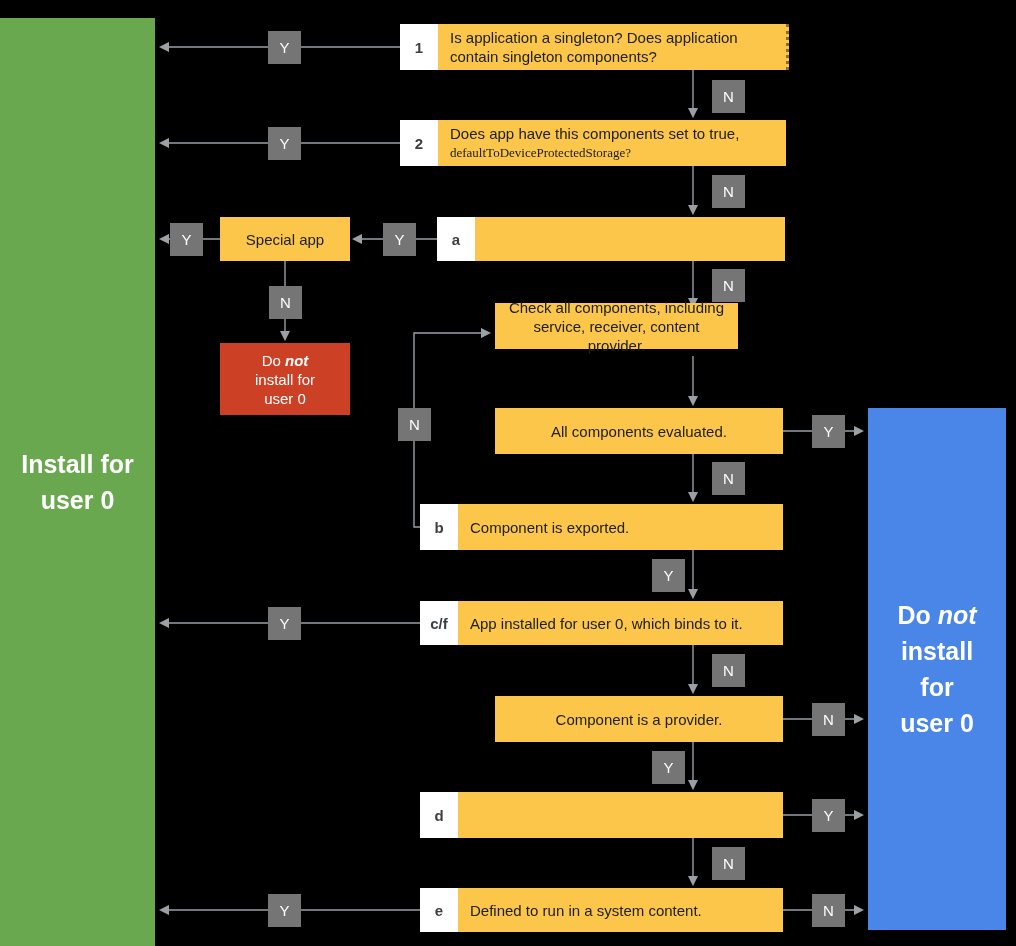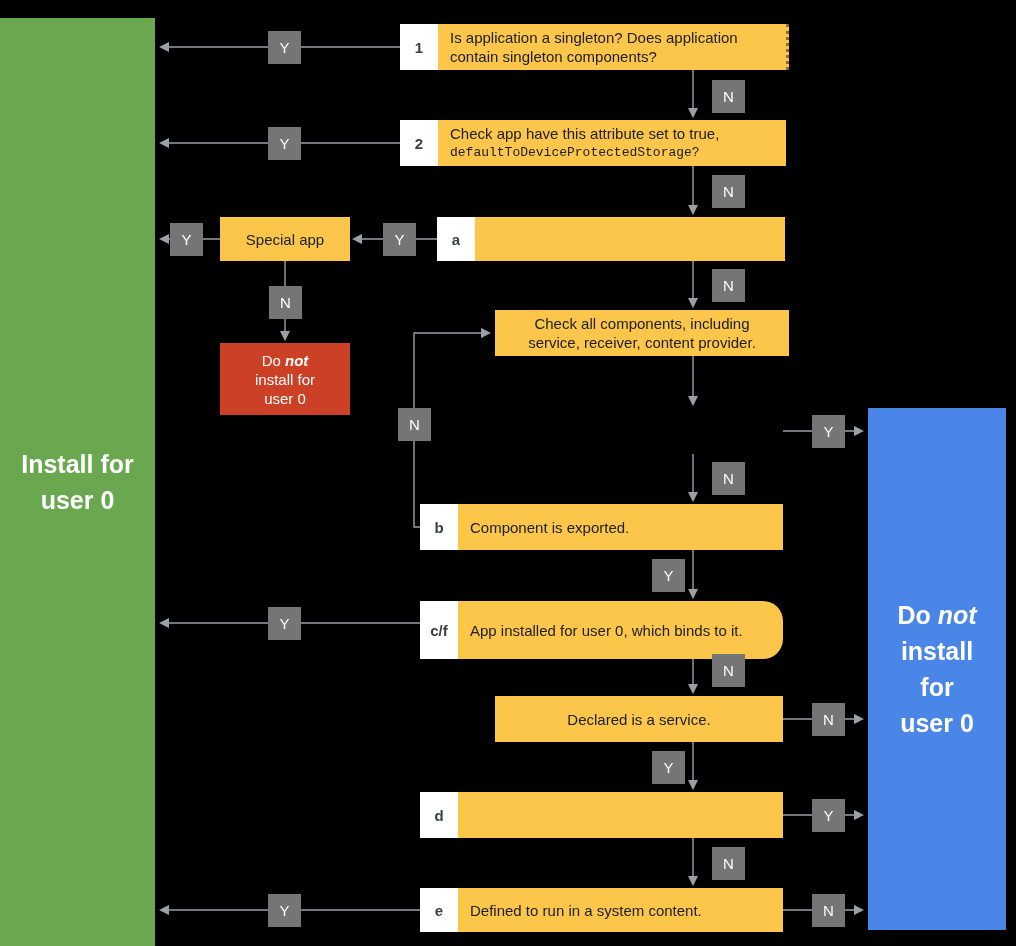--- a/index.html
+++ b/index.html
@@ -23,21 +23,21 @@
   .node .lbl {
     flex:0 0 38px; background:#ffffff; color:#3c4043; font-weight:700;
     display:flex; align-items:center; justify-content:center;
   }
   .node .txt {
     flex:1; display:flex; flex-direction:column; justify-content:center;
     padding:2px 10px 2px 12px;
   }
   .node.center .txt { align-items:center; text-align:center; padding:18px 8px; }
   .torn { border-right:3px dotted rgba(0,0,0,0.45); }
-  .code { font-family:Liberation Mono, monospace; font-size:13px; }
+  .code { font-family:Liberation Serif, serif; font-size:13px; }
 
   .red-node {
     position:absolute; left:220px; top:343px; width:130px; height:72px;
     background:#cc4125; color:#ffffff; font-size:15px; line-height:19px;
     display:flex; flex-direction:column; align-items:center; justify-content:center; text-align:center;
   }
 
   .badge {
     position:absolute; width:33px; height:33px; background:#757575; color:#ffffff;
     font-size:15px; display:flex; align-items:center; justify-content:center;
@@ -101,21 +101,21 @@
   <div class="node torn" style="left:400px;top:24px;width:386px;height:46px;">
     <div class="lbl">1</div>
     <div class="txt">
         <span>Is application a singleton? Does application contain singleton components?</span>
       </div>
   </div>
 
   <div class="node" style="left:400px;top:120px;width:386px;height:46px;">
     <div class="lbl">2</div>
     <div class="txt">
-      <span>Check app have this attribute set to true,</span>
+      <span>Does app have this components set to true,</span>
       <span class="code">defaultToDeviceProtectedStorage?</span>
     </div>
   </div>
 
   <div class="node center" style="left:220px;top:217px;width:130px;height:44px;">
     <div class="txt">
         <span>Special app</span>
       </div>
   </div>
 
@@ -125,45 +125,50 @@
 
   <div class="red-node">
     <div>
       <span>Do</span>
       <b><i>not</i></b>
     </div>
     <div>install for</div>
     <div>user 0</div>
   </div>
 
-  <div class="node center" style="left:495px;top:310px;width:294px;height:46px;">
+  <div class="node center" style="left:495px;top:303px;width:243px;height:46px;">
     <div class="txt">
       <span>Check all components, including</span>
       <span>service, receiver, content provider.</span>
     </div>
   </div>
 
+  <div class="node center" style="left:495px;top:408px;width:288px;height:46px;">
+    <div class="txt">
+        <span>All components evaluated.</span>
+      </div>
+  </div>
 
   <div class="node" style="left:420px;top:504px;width:363px;height:46px;">
     <div class="lbl">b</div>
     <div class="txt">
         <span>Component is exported.</span>
       </div>
   </div>
 
-  <div class="node" style="left:420px;top:601px;width:363px;height:58px;border-radius:20px;">
+  <div class="node" style="left:420px;top:601px;width:363px;height:44px;">
     <div class="lbl">c/f</div>
     <div class="txt">
         <span>App installed for user 0, which binds to it.</span>
       </div>
   </div>
 
   <div class="node center" style="left:495px;top:696px;width:288px;height:46px;">
     <div class="txt">
-        <span>Declared is a service.</span>
+        <span>Component is a provider.</span>
       </div>
   </div>
 
   <div class="node" style="left:420px;top:792px;width:363px;height:46px;">
     <div class="lbl">d</div>
   </div>
 
   <div class="node" style="left:420px;top:888px;width:363px;height:44px;">
     <div class="lbl">e</div>
     <div class="txt">

